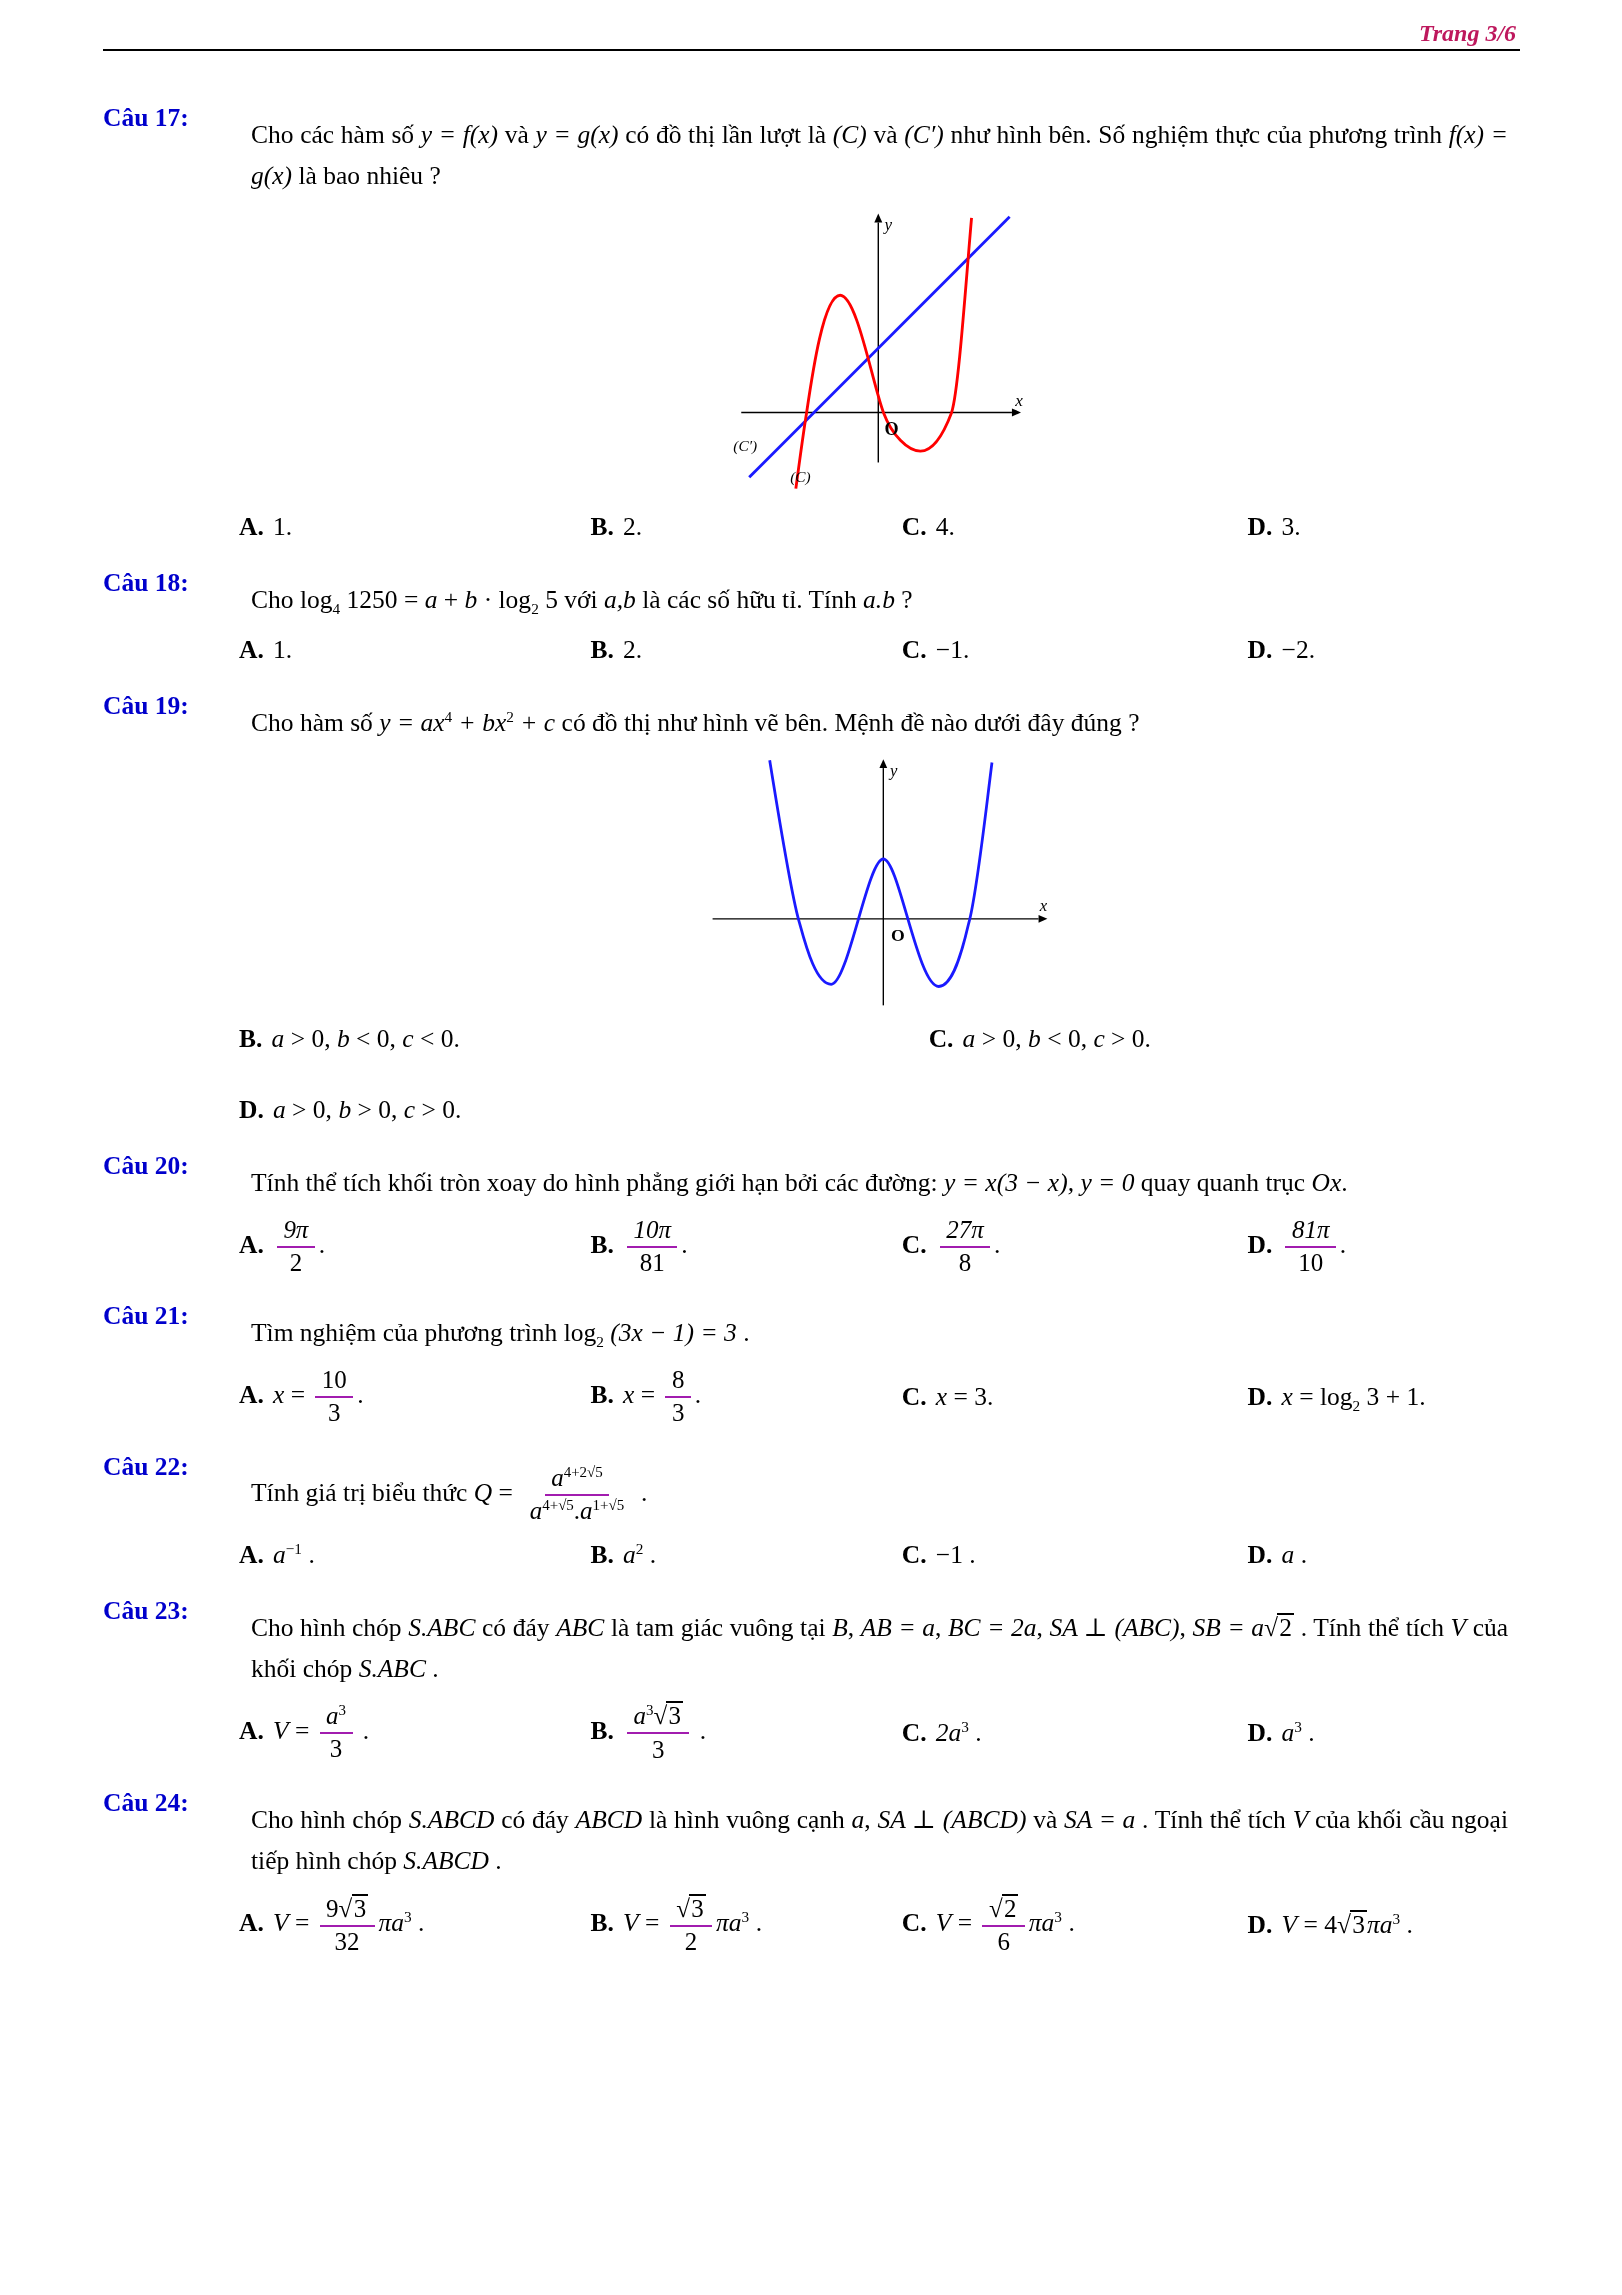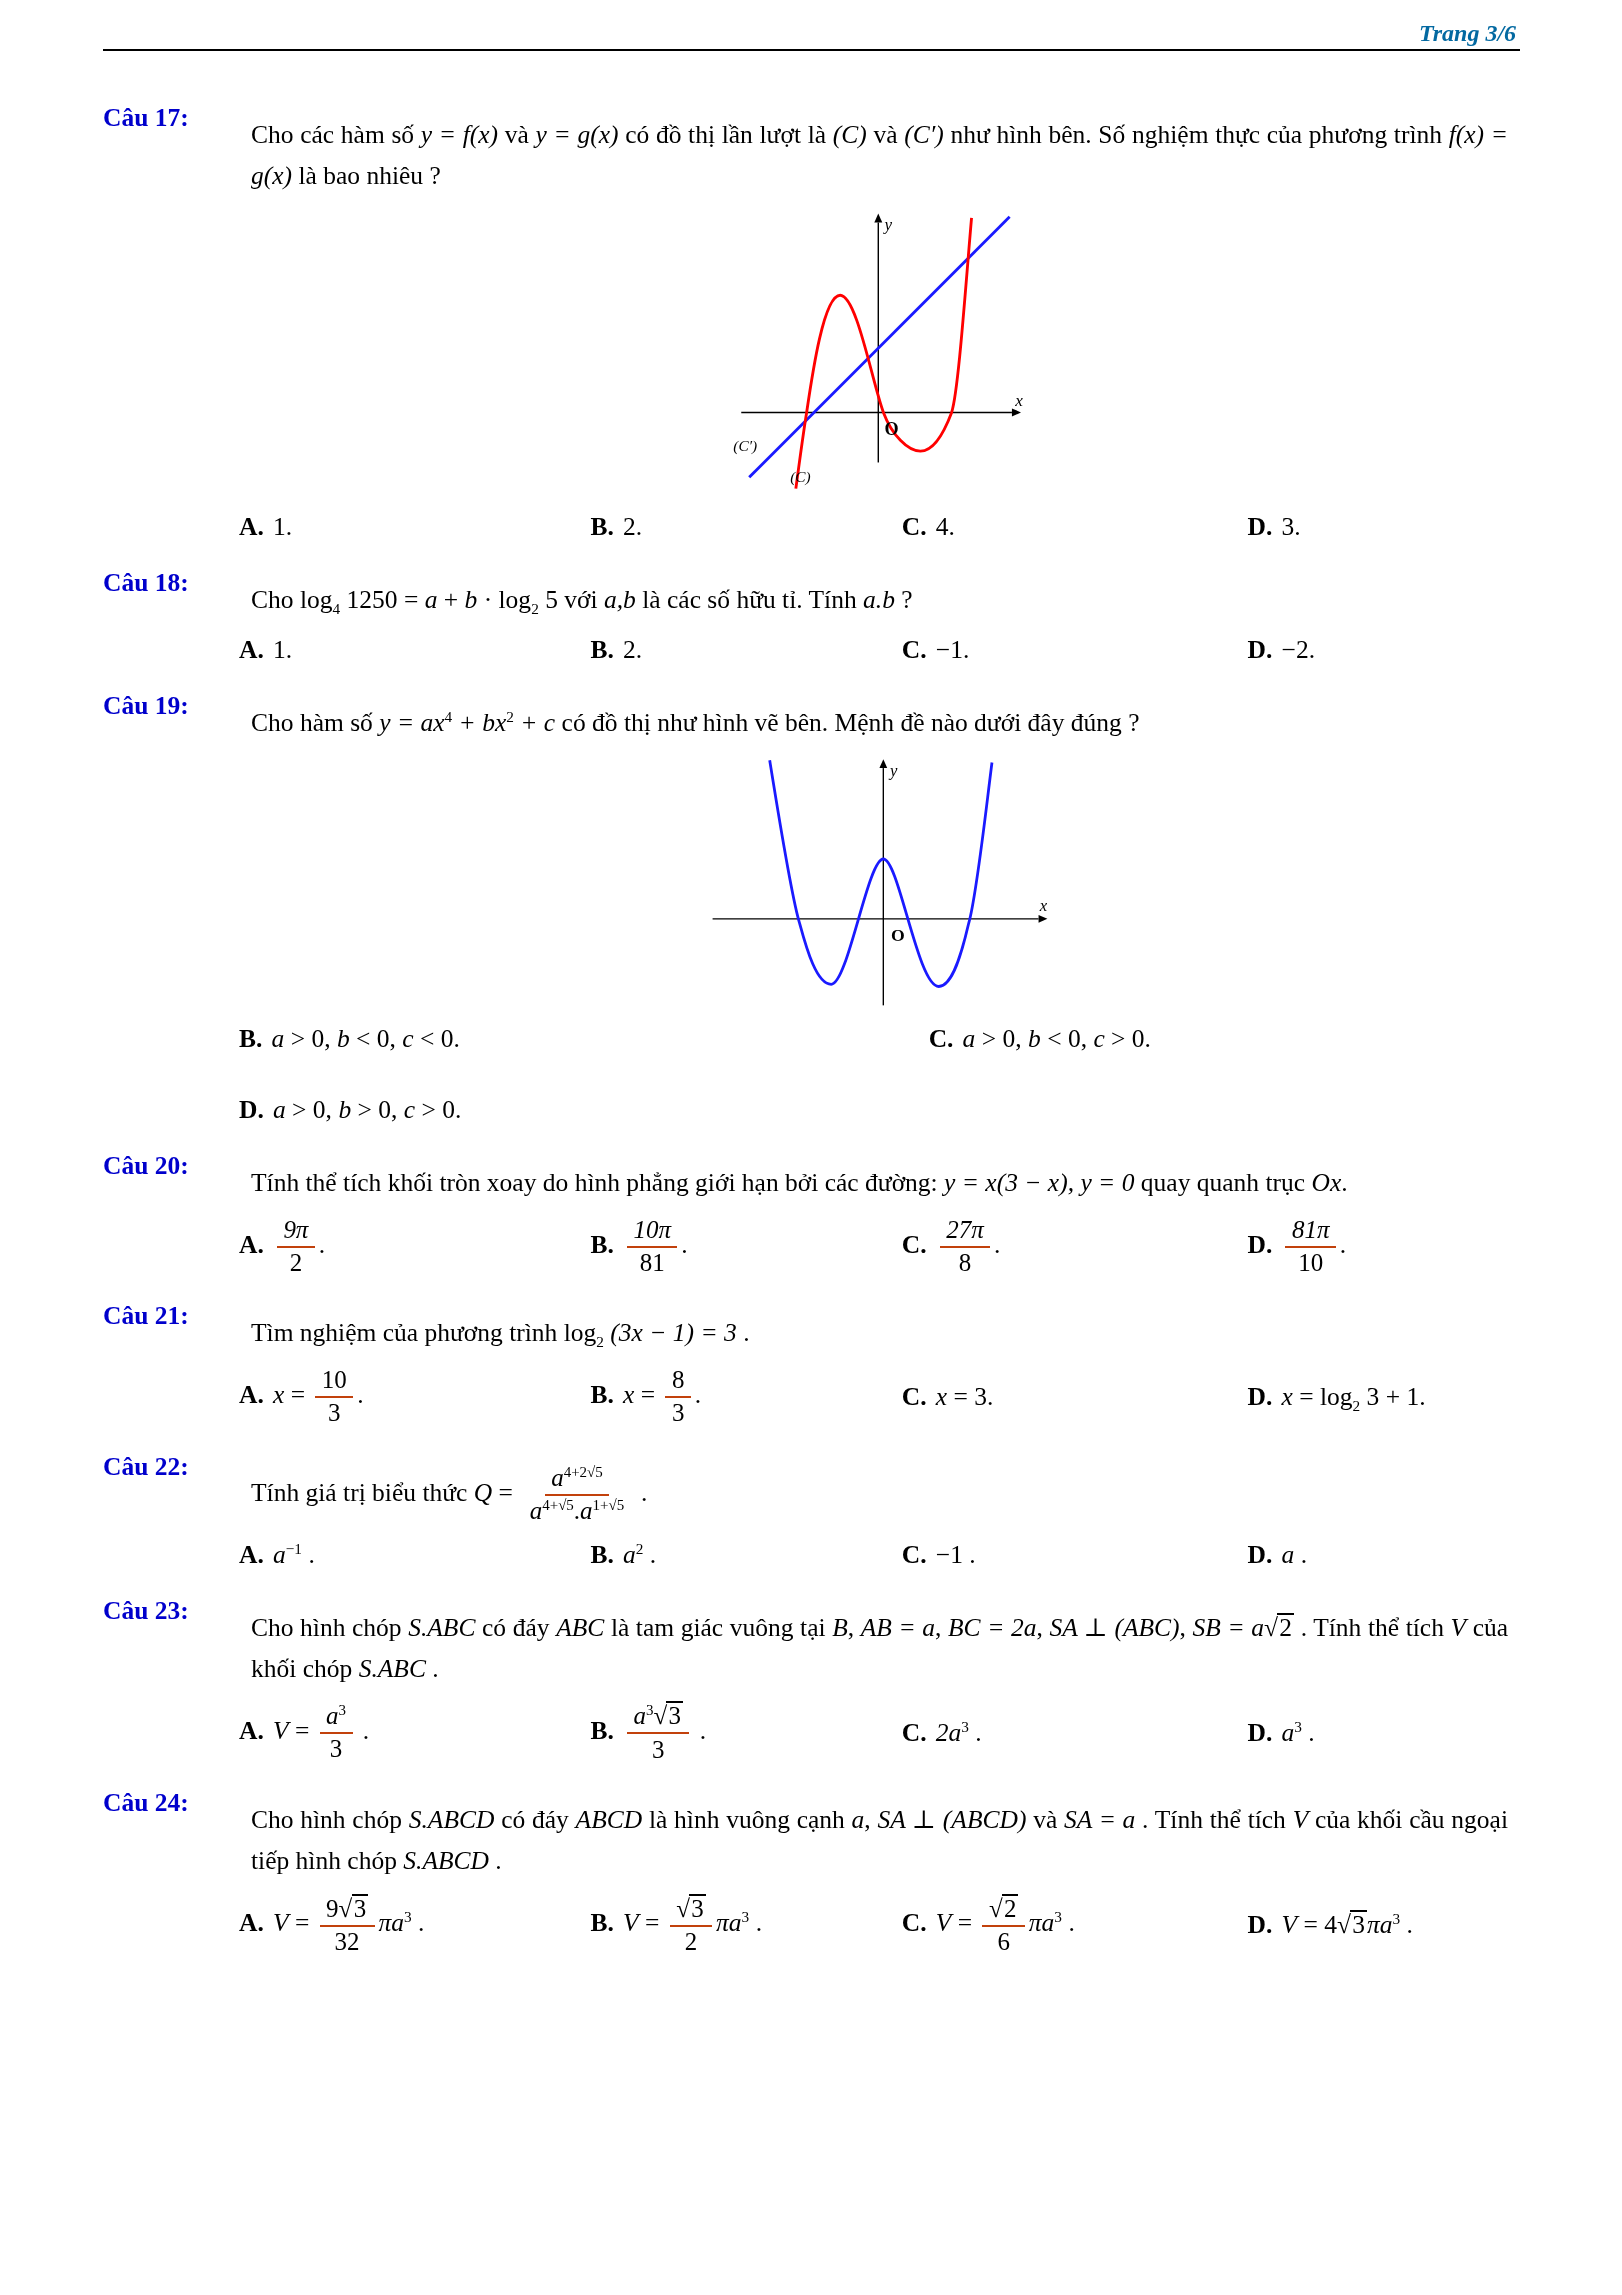--- a/index.html
+++ b/index.html
@@ -12,21 +12,21 @@
   }
   .page{
     box-sizing:border-box;
     width:1623px;min-height:2295px;
     padding:19.6px 103px 39px 103px;
     background:#fff;
   }
   .page-header{margin-bottom:5.2px;}
   .header-text{
     text-align:right;font-weight:bold;font-style:italic;
-    font-size:24px;color:#0369a1;padding-right:3.9px;
+    font-size:24px;color:#be185d;padding-right:3.9px;
   }
   .rule{border-bottom:2.6px solid #000;margin-top:2.6px;margin-bottom:52px;}
 
   .question{display:flex;align-items:flex-start;margin-bottom:23.6px;justify-content:space-between;}
   .q-num{flex:0 0 136px;color:var(--accent,#0000CC);font-weight:bold;}
   .q-content{flex:1;min-width:0;}
   .q-body{margin:12px;text-align:justify;line-height:1.6;}
 
   .options{display:grid;margin-top:10.5px;column-gap:11.8px;row-gap:9.2px;align-items:center;gap:36px;}
   .cols4{grid-template-columns:1.1fr 0.96fr 1.08fr 0.95fr;}
@@ -35,21 +35,21 @@
   .olabel{font-weight:bold;margin-right:9.2px;}
 
   .m{font-style:italic;}
   sup{font-size:0.60em;line-height:0;}
   sub{font-size:0.60em;line-height:0;}
 
   .frac{
     display:inline-flex;flex-direction:column;align-items:center;
     vertical-align:middle;margin:0 3.9px;line-height:1.15;font-size:0.98em;
   }
-  .frac .num{border-bottom:2px solid #c2410c;padding:0 6.5px 1.3px 6.5px;}
+  .frac .num{border-bottom:2px solid #a21caf;padding:0 6.5px 1.3px 6.5px;}
   .frac .den{padding:1.3px 6.5px 0 6.5px;}
 
   .sqrt{display:inline-flex;align-items:baseline;}
   .sqrt .sign{margin-right:-0.7px;}
   .sqrt .rad{border-top:2px solid #000;padding:0 2px;line-height:1.05;}
 
   .fig{display:flex;justify-content:center;margin:13px 0 7.9px 0;}
   .fig svg{overflow:visible;}
   .axis{stroke:#000;stroke-width:2.5;}
   .axfill{fill:#000;}

